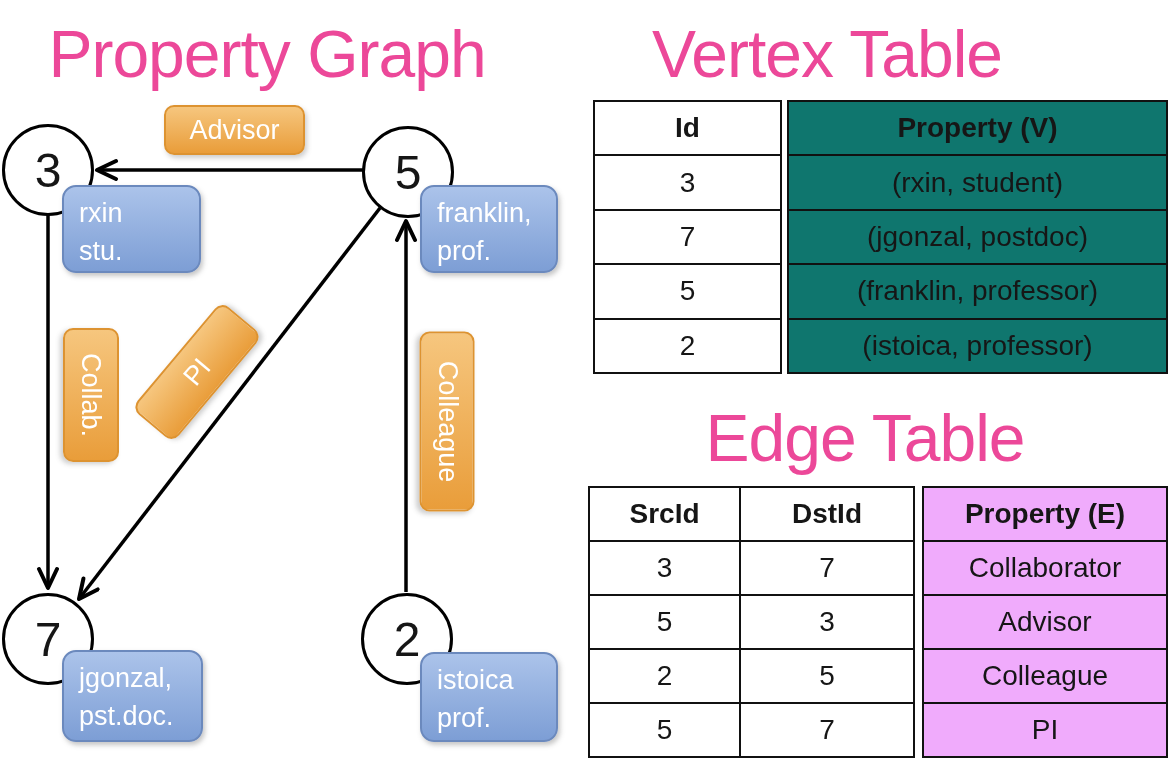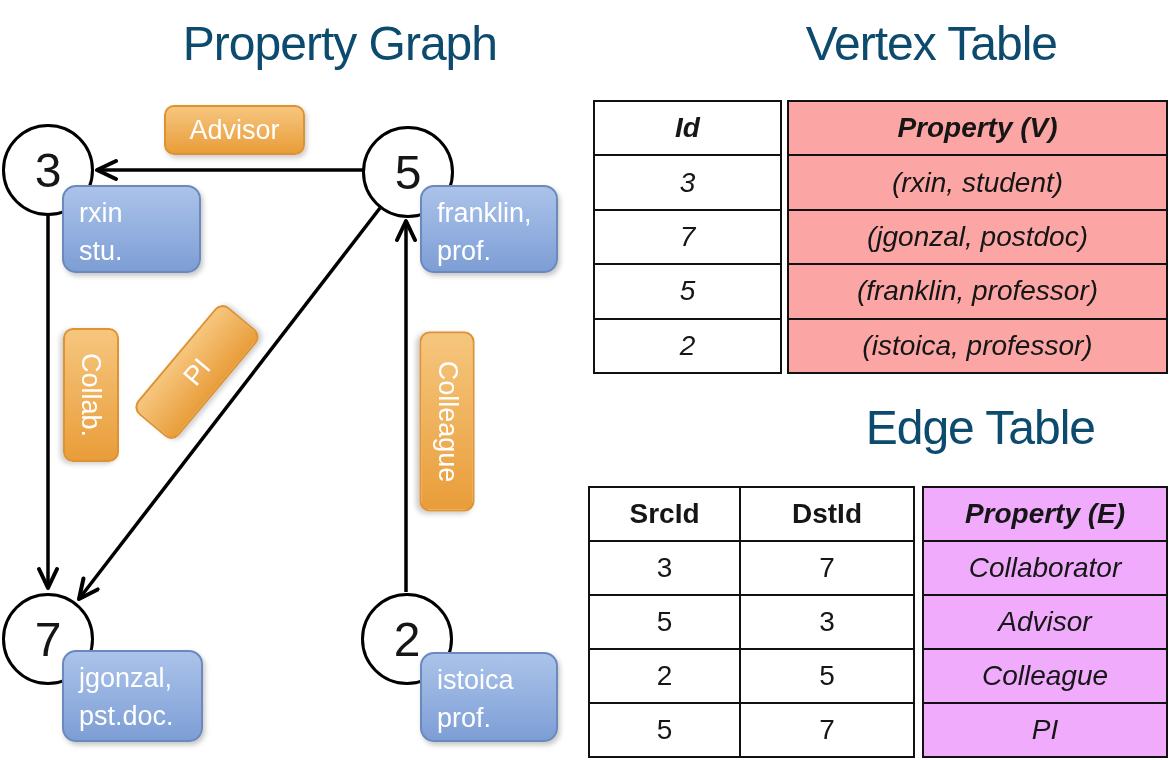--- a/index.html
+++ b/index.html
@@ -1,22 +1,22 @@
 <!DOCTYPE html>
 <html><head>
 <meta charset="utf-8">
 <style>
   html,body { margin:0; padding:0; background:#fff; }
   .slide {
     position:relative; width:1170px; height:760px; background:#ffffff;
     font-family:"Liberation Sans", sans-serif; color:#161616; overflow:hidden;
   }
   .title {
-    position:absolute; text-align:right; font-size:48px; font-weight:400;
-    letter-spacing:-1px; color:#0c4a6e; white-space:nowrap;
+    position:absolute; text-align:center; font-size:66px; font-weight:400;
+    letter-spacing:-1px; color:#ec4899; white-space:nowrap;
   }
   #title-graph  { left:37px;  top:16px;  width:460px; }
   #title-vertex { left:597px; top:16px;  width:460px; }
   #title-edge   { left:635px; top:400px; width:460px; }
 
   
   #edges-svg { position:absolute; left:0; top:0; z-index:1; }
   .node {
     position:absolute; width:92px; height:92px; box-sizing:border-box;
     border:3.5px solid #000; border-radius:50%; background:#fff;
@@ -55,26 +55,26 @@
   
   .ttable { position:absolute; display:flex; z-index:1; }
   #vertex-table { left:593px; top:100px; width:575px; height:274px; }
   #edge-table   { left:588px; top:486px; width:580px; height:272px; }
   .tcol {
     box-sizing:border-box; border:2.5px solid #111;
     display:flex; flex-direction:column;
   }
   .tgap5 { width:5px; } .tgap7 { width:7px; }
   .colw-id   { width:189px; }
-  .colw-vprop{ width:381px; background:#fca5a5; }
+  .colw-vprop{ width:381px; background:#0f766e; }
   .colw-src  { width:327px; }
   .colw-eprop{ width:246px; background:#f0abfc; }
   .tcell {
     flex:1; display:flex; align-items:center; justify-content:center;
-    font-size:28px; color:#161616;font-style:italic;
+    font-size:28px; color:#161616;
   }
   .tcol > .tcell + .tcell, .tcol > .trow + .trow { border-top:2.5px solid #111; }
   .trow { flex:1; display:flex; }
   .trow .c1 { width:149px; display:flex; align-items:center; justify-content:center; font-size:28px; }
   .trow .c2 { flex:1; border-left:2.5px solid #111; display:flex; align-items:center; justify-content:center; font-size:28px; }
   .th { font-weight:bold; }
 </style>
 </head>
 <body>
 

